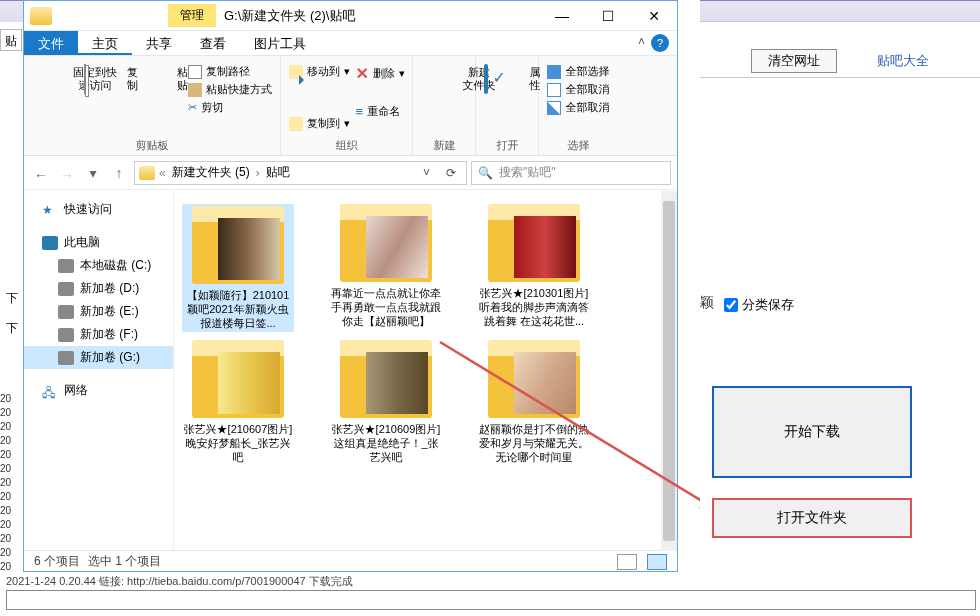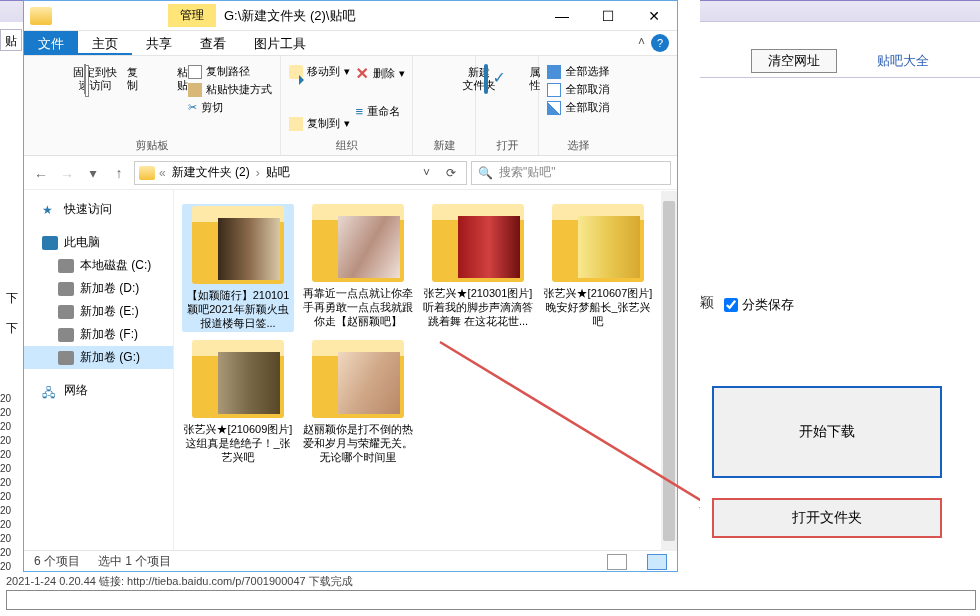--- a/index.html
+++ b/index.html
@@ -68,55 +68,55 @@
 .navpane { width: 150px; border-right: 1px solid #eee; padding: 8px 0; overflow: hidden; }
 .navpane .nitem { display: flex; align-items: center; gap: 6px; padding: 3px 6px 3px 18px; font-size: 12px; white-space: nowrap; }
 .navpane .nitem.sub { padding-left: 34px; }
 .navpane .nitem.sel { background: #cce8ff; }
 .navpane .nic { width: 16px; height: 14px; display: inline-block; }
 .nic-star { color: #2a7ab0; }
 .nic-pc { background: #2a7ab0; border-radius: 2px; }
 .nic-disk { background: #888; border-radius: 2px; }
 .nic-net { color: #2a7ab0; }
 
-.filepane { flex: 1; padding: 14px 8px 0 8px; display: flex; flex-wrap: wrap; align-content: flex-start; gap: 8px 8px; position: relative; overflow: hidden; }
+.filepane { flex: 1; padding: 14px 8px 0 8px; display: flex; flex-wrap: wrap; align-content: flex-start; gap: 8px 36px; position: relative; overflow: hidden; }
 .fitem { width: 112px; display: flex; flex-direction: column; align-items: center; }
 .fitem .thumb { width: 92px; height: 78px; background: linear-gradient(#ffe9a8 0 20%, #f5c23c 20% 100%); border-radius: 3px; position: relative; overflow: hidden; }
 .fitem .thumb .pic { position: absolute; right: 4px; bottom: 4px; width: 62px; height: 62px; }
 .fitem.sel { background: #cce8ff; padding: 2px; border-radius: 2px; }
 .fitem .fname { font-size: 11px; line-height: 14px; text-align: center; margin-top: 4px; max-height: 56px; overflow: hidden; }
 .pic1 { background: linear-gradient(90deg,#3a2a1a,#8a6a4a,#d8c8a8); }
 .pic2 { background: linear-gradient(120deg,#e8d8d0,#b89080,#f0e0d8); }
 .pic3 { background: linear-gradient(90deg,#a01818,#d04040,#701010); }
 .pic4 { background: linear-gradient(90deg,#f8e890,#e8c850,#d8a830); }
 .pic5 { background: linear-gradient(90deg,#a89878,#786848,#584828); }
 .pic6 { background: linear-gradient(120deg,#f0d8c0,#d0a888,#b88868); }
 
 .scrollbar { position: absolute; right: 0; top: 190px; width: 16px; height: 360px; background: #f0f0f0; }
 .scrollbar .thumb2 { background: #c8c8c8; height: 340px; margin: 10px 2px; border-radius: 2px; }
 
-.status { height: 22px; border-top: 1px solid #e5e5e5; display: flex; align-items: center; padding: 0 10px; font-size: 12px; color: #444; gap: 18px; }
+.status { height: 22px; border-top: 1px solid #e5e5e5; display: flex; align-items: center; padding: 0 10px; font-size: 12px; color: #444; gap: 8px; }
 .status .spacer { flex: 1; }
 .status .vbtn { width: 20px; height: 16px; border: 1px solid #999; margin-left: 2px; }
 .status .vbtn.active { background: #cce8ff; border-color: #4a90d9; }
 
 
 .arrow { position: absolute; left: 420px; top: 332px; width: 310px; height: 190px; pointer-events: none; }
 
 
 .rightpanel { position: absolute; left: 700px; top: 0; width: 280px; height: 616px; background: #fff; }
 .rightpanel .topbar { height: 22px; background: linear-gradient(#e9e6f4,#e0ddf0); border-top: 1px solid #8a7ec7; border-bottom: 1px solid #c8c4e0; }
 .rightpanel .toolbar { height: 28px; display: flex; align-items: center; justify-content: center; gap: 40px; padding-top: 4px; margin-top: 23px; }
 .rightpanel .tbtn { border: 1px solid #888; padding: 2px 16px; font-size: 13px; background: #f8f8f8; }
 .rightpanel .tlink { color: #2a5db0; font-size: 13px; }
 .rightpanel .sep2 { height: 1px; background: #c8c4e0; margin-top: 4px; }
 .rightpanel .sig { position: absolute; top: 294px; left: 0; font-size: 14px; color: #333; }
 .rightpanel .chk { position: absolute; top: 296px; left: 24px; display: flex; align-items: center; gap: 4px; font-size: 13px; }
 .rightpanel .chk input { width: 14px; height: 14px; }
-.rightpanel .bigbtn { position: absolute; left: 12px; width: 230px; height: 92px; display: flex; align-items: center; justify-content: center; font-size: 14px; background: #f0f0f0; }
+.rightpanel .bigbtn { position: absolute; left: 12px; width: 200px; height: 92px; display: flex; align-items: center; justify-content: center; font-size: 14px; background: #f0f0f0; }
 .rightpanel .bigbtn.start { top: 386px; border: 2px solid #1560c0; }
 .rightpanel .bigbtn.open { top: 498px; height: 40px; border: 2px solid #d9534f; }
 
 
 .bottom { position: absolute; left: 6px; top: 574px; width: 970px; font-size: 11px; color: #444; }
 .bottom-border { position: absolute; left: 6px; top: 590px; width: 970px; height: 20px; border: 1px solid #888; }
 </style>
 </head>
 <body>
 
@@ -258,21 +258,21 @@
   </div>
 
   <div class="navrow">
     <div class="navbtn">←</div>
     <div class="navbtn disabled">→</div>
     <div class="navbtn">▾</div>
     <div class="navbtn">↑</div>
     <div class="addr">
       <span class="fic"></span>
       <span class="sep">«</span>
-      <span class="crumb">新建文件夹 (2)</span>
+      <span class="crumb">新建文件夹 (5)</span>
       <span class="sep">›</span>
       <span class="crumb">贴吧</span>
       <span style="flex:1"></span>
       <span class="down">˅</span>
       <span class="refresh">⟳</span>
     </div>
     <div class="search">
       <span class="sic2">🔍</span>
       <span>搜索"贴吧"</span>
     </div>

